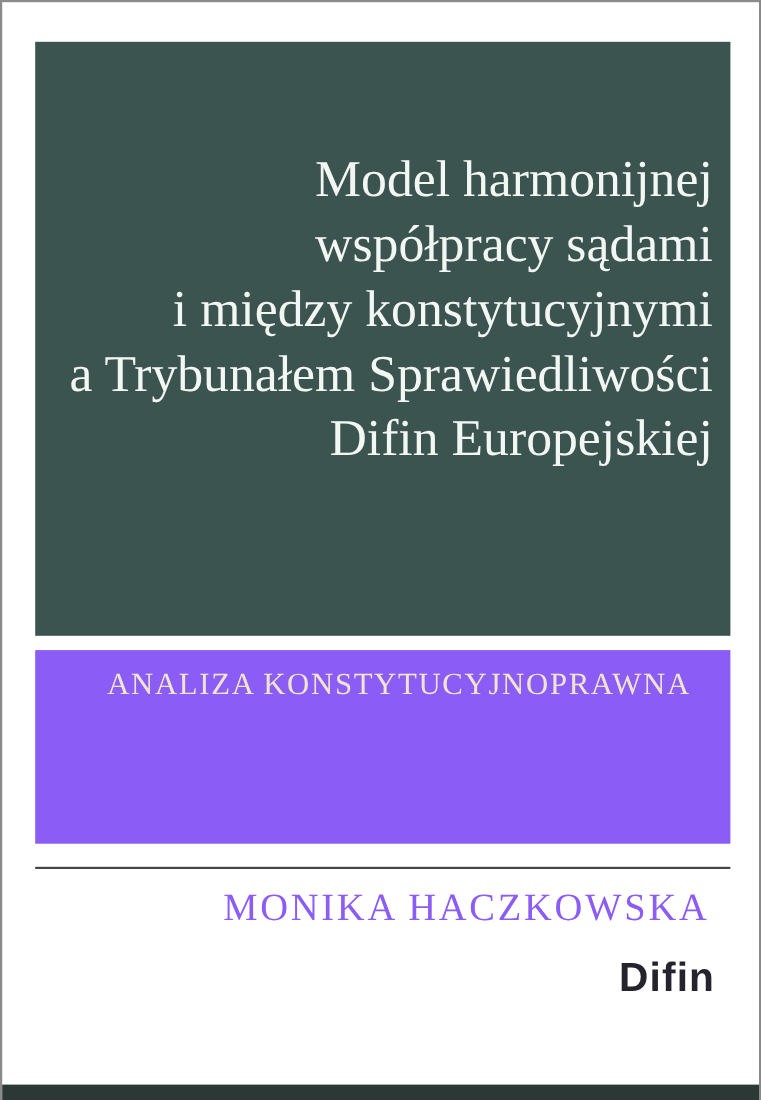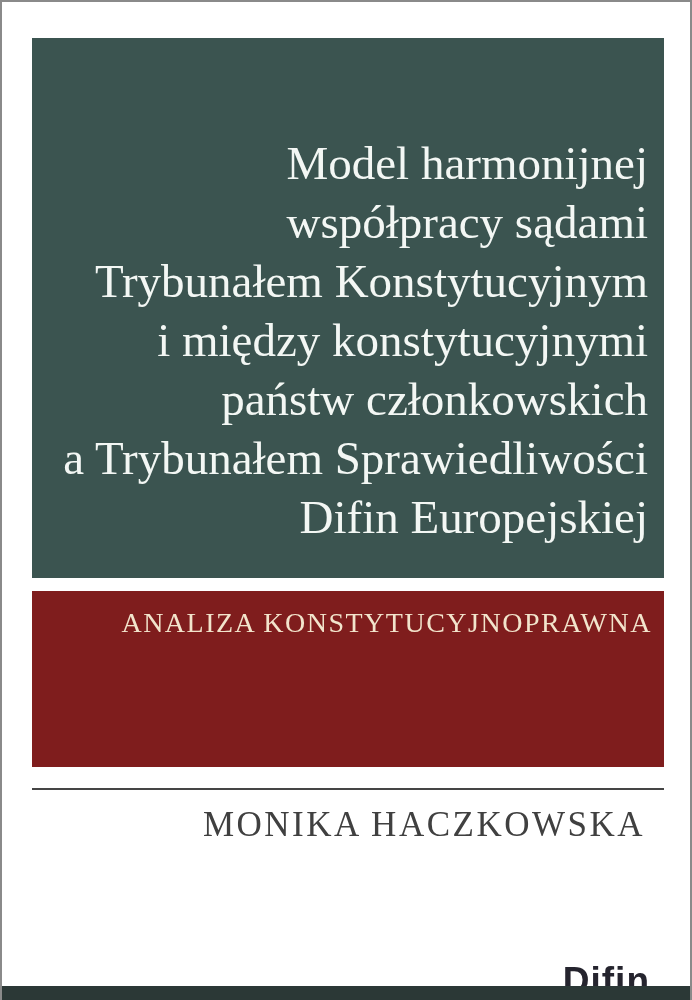--- a/index.html
+++ b/index.html
@@ -37,24 +37,24 @@
     line-height: 59px;
     font-weight: 400;
     white-space: nowrap;
   }
   .subtitle-band {
     position: absolute;
     left: 30px;
     top: 589px;
     width: 632px;
     height: 176px;
-    background: #7f1d1d;
+    background: #8b5cf6;
     box-sizing: border-box;
     padding-top: 14px;
-    padding-right: 12px;
+    padding-right: 36px;
     text-align: right;
   }
   .subtitle-text {
     color: #f2e4cc;
     font-size: 28px;
     line-height: 36px;
     letter-spacing: 1.5px;
     white-space: nowrap;
   }
   .rule {
@@ -62,30 +62,30 @@
     left: 30px;
     top: 786px;
     width: 632px;
     height: 2px;
     background: #454545;
   }
   .author-name {
     position: absolute;
     right: 45px;
     top: 803px;
-    color: #404040;
+    color: #8b5cf6;
     font-size: 35px;
     line-height: 40px;
     letter-spacing: 2.5px;
     white-space: nowrap;
   }
   .publisher-logo {
     position: absolute;
     right: 40px;
-    top: 960px;
+    top: 868px;
     font-family: "Liberation Sans", sans-serif;
     font-weight: 900;
     font-size: 37px;
     line-height: 37px;
     letter-spacing: 1px;
     color: #25242e;
   }
   .footer-strip {
     position: absolute;
     left: -2px;
@@ -96,23 +96,21 @@
   }
 </style>
 </head>
 <body>
 
 <div class="page">
 
   <div class="title-block">
     <div class="title-line">Model harmonijnej</div>
     <div class="title-line">współpracy sądami</div>
-    <div class="title-line">Trybunałem Konstytucyjnym</div>
     <div class="title-line">i między konstytucyjnymi</div>
-    <div class="title-line">państw członkowskich</div>
     <div class="title-line">a Trybunałem Sprawiedliwości</div>
     <div class="title-line">Difin Europejskiej</div>
   </div>
 
   <div class="subtitle-band">
     <div class="subtitle-text">ANALIZA KONSTYTUCYJNOPRAWNA</div>
   </div>
 
   <div class="rule"></div>
 

